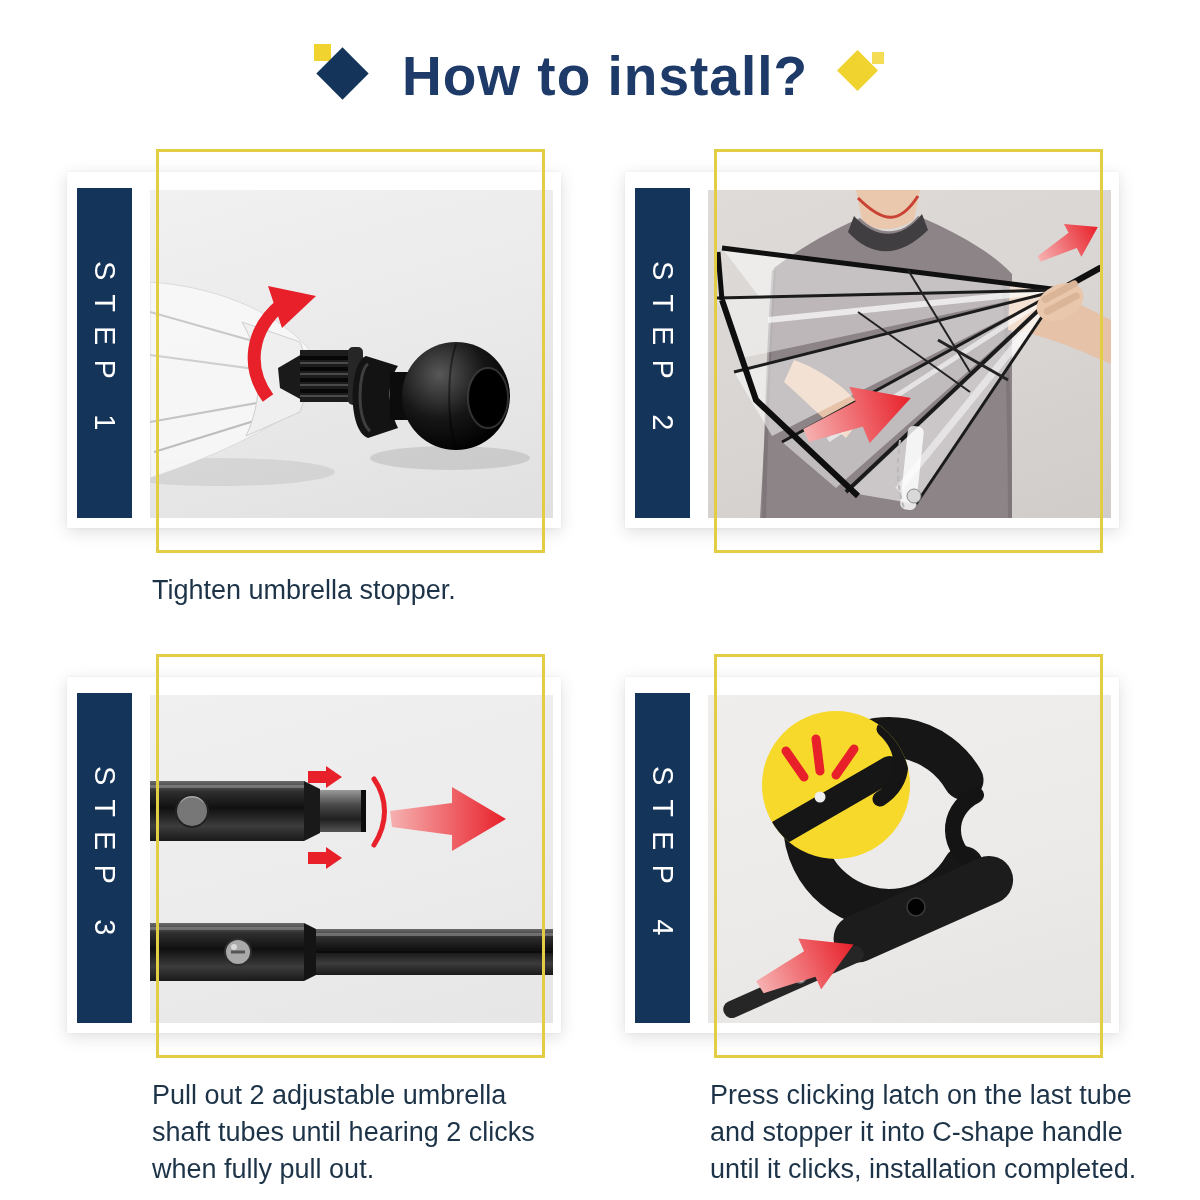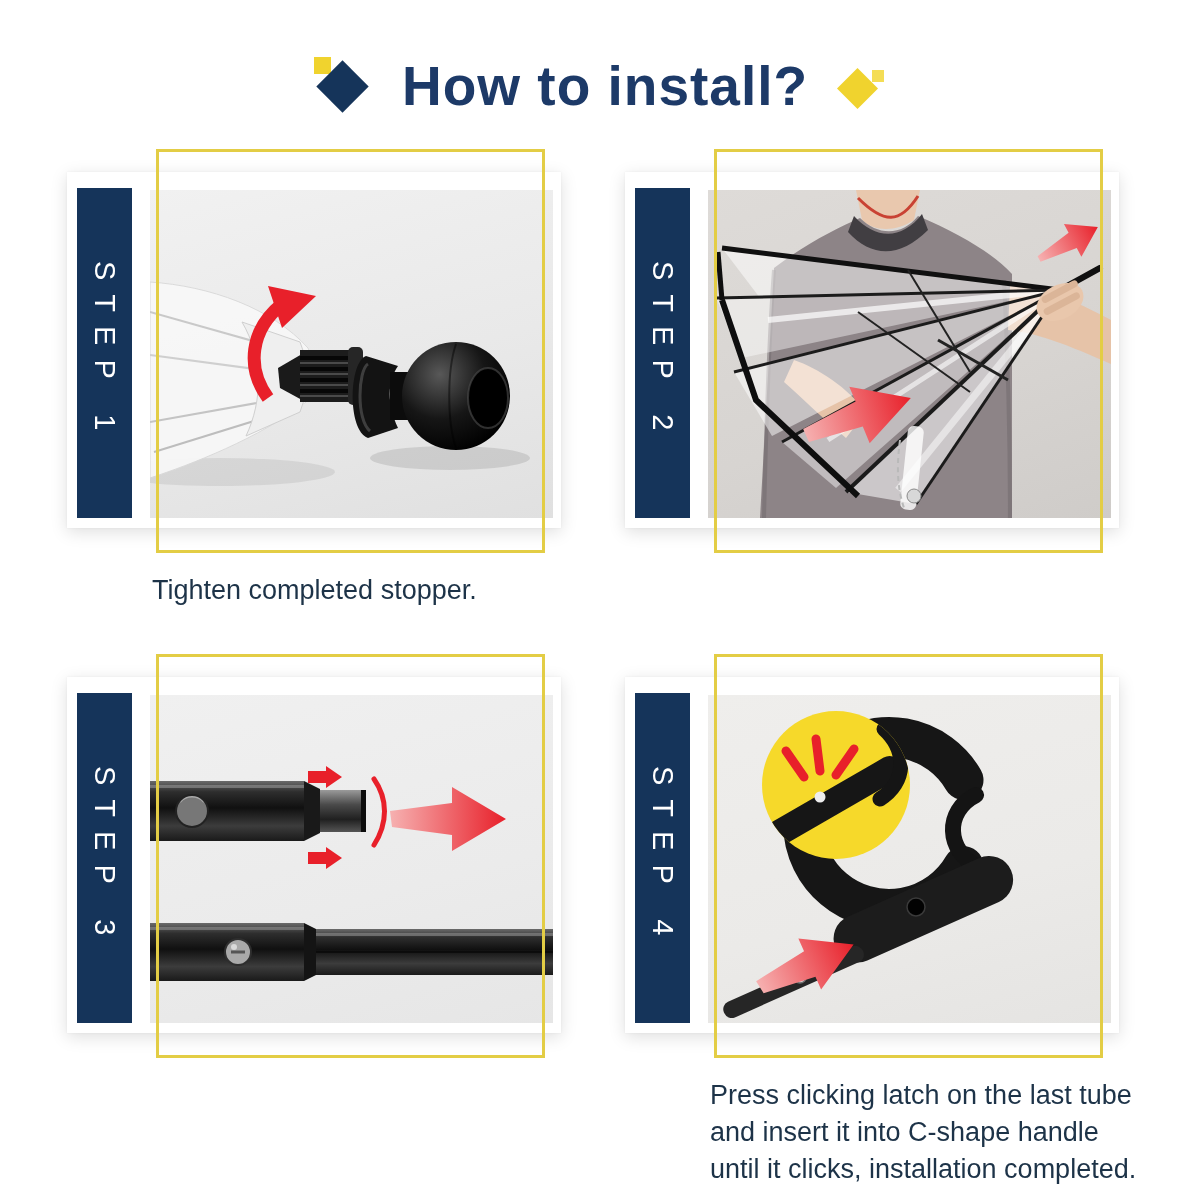--- a/index.html
+++ b/index.html
@@ -9,21 +9,21 @@
     --yellow-diamond:#f0d32e;
     --caption-text:#1d3348;
     --arrow-red:#e8202a;
   }
   *{margin:0;padding:0;box-sizing:border-box;}
   body{background:#fff;font-family:"Liberation Sans", sans-serif;}
   .page{position:relative;width:1200px;height:1200px;background:#ffffff;overflow:hidden;}
 
   
   .header{position:absolute;top:44px;left:0;width:1200px;height:84px;
-    display:flex;justify-content:center;align-items:center;gap:30px;}
+    display:flex;justify-content:center;gap:30px;}
   .title{font-size:55px;font-weight:bold;color:var(--title-navy);letter-spacing:1px;}
   .decor{position:relative;display:inline-block;}
   .decor-left{width:58px;height:58px;}
   .decor-left .sq{position:absolute;left:0;top:0;width:17px;height:17px;background:var(--yellow-diamond);}
   .decor-left .dm{position:absolute;left:10px;top:11px;width:37px;height:37px;background:var(--navy);transform:rotate(45deg);}
   .decor-right{width:48px;height:48px;}
   .decor-right .dm{position:absolute;left:5px;top:12px;width:29px;height:29px;background:var(--yellow-diamond);transform:rotate(45deg);}
   .decor-right .sq{position:absolute;right:2px;top:8px;width:12px;height:12px;background:#f4dd55;}
 
   
@@ -113,21 +113,21 @@
           <path d="M218,174 C208,180 206,230 220,241" stroke="#4a4a4a" stroke-width="3" fill="none" opacity="0.8"></path>
           <rect x="240" y="182" width="36" height="48" fill="#0c0c0c"></rect>
           <circle cx="306" cy="206" r="54" fill="url(#ballG)"></circle>
           <path d="M306,154 C297,180 297,232 306,258" stroke="#000" stroke-width="2" opacity="0.45" fill="none"></path>
           <ellipse cx="338" cy="208" rx="20" ry="30" fill="#000"></ellipse>
           <ellipse cx="338" cy="208" rx="20" ry="30" fill="none" stroke="#4f4f4f" stroke-width="2" opacity="0.6"></ellipse>
         </g>
       </svg>
     </div>
     <div class="frame"></div>
-    <p class="caption">Tighten completed stopper.</p>
+    <p class="caption">Tighten umbrella stopper.</p>
   </section>
 
   <section class="quad q2">
     <div class="card"></div>
     <div class="banner">
       <span class="banner-text">STEP 2</span>
     </div>
     <div class="photo photo-2">
       <svg width="403" height="328" viewBox="0 0 403 328">
         <defs>
@@ -242,20 +242,23 @@
           <rect x="166" y="234" width="237" height="46" fill="url(#gmV)"></rect>
           <rect x="166" y="238" width="237" height="3" fill="#8d8d8d" opacity="0.6"></rect>
           <rect x="166" y="256" width="237" height="2" fill="#000" opacity="0.5"></rect>
           <circle cx="88" cy="257" r="13" fill="#a9a9a9" stroke="#2e2e2e" stroke-width="2"></circle>
           <circle cx="84" cy="252" r="3" fill="#d9d9d9"></circle>
           <path d="M81,257 L95,257" stroke="#555" stroke-width="3"></path>
         </g>
       </svg>
     </div>
     <div class="frame"></div>
+    <p class="caption">Pull out 2 adjustable umbrella
+shaft tubes until hearing 2 clicks
+when fully pull out.</p>
   </section>
 
   <section class="quad q4">
     <div class="card"></div>
     <div class="banner">
       <span class="banner-text">STEP 4</span>
     </div>
     <div class="photo photo-4">
       <svg width="403" height="328" viewBox="0 0 403 328">
         <defs>
@@ -295,17 +298,17 @@
             <circle cx="112" cy="102" r="5.5" fill="#eeeeee"></circle>
             <path d="M96,82 L78,56" stroke="#e8202a" stroke-width="9" stroke-linecap="round"></path>
             <path d="M112,76 L108,44" stroke="#e8202a" stroke-width="9" stroke-linecap="round"></path>
             <path d="M128,80 L146,54" stroke="#e8202a" stroke-width="9" stroke-linecap="round"></path>
           </g>
         </g>
       </svg>
     </div>
     <div class="frame"></div>
     <p class="caption">Press clicking latch on the last tube
-and insert it into C-shape handle
+and stopper it into C-shape handle
 until it clicks, installation completed.</p>
   </section>
 
 </div>
 
 </body></html>

